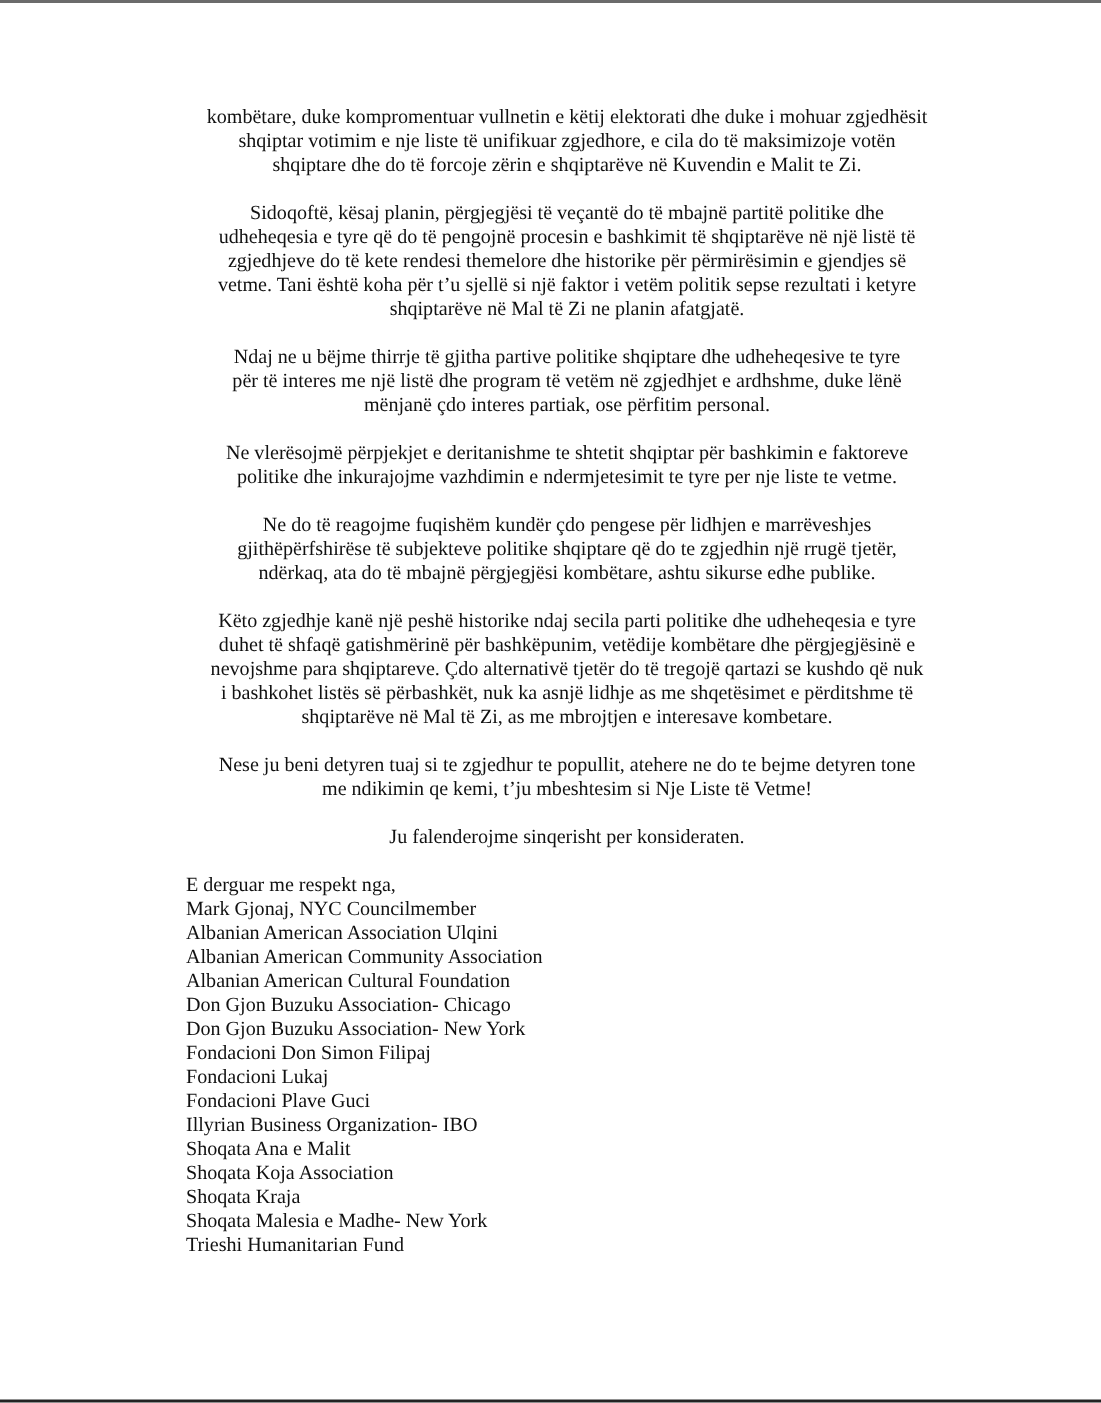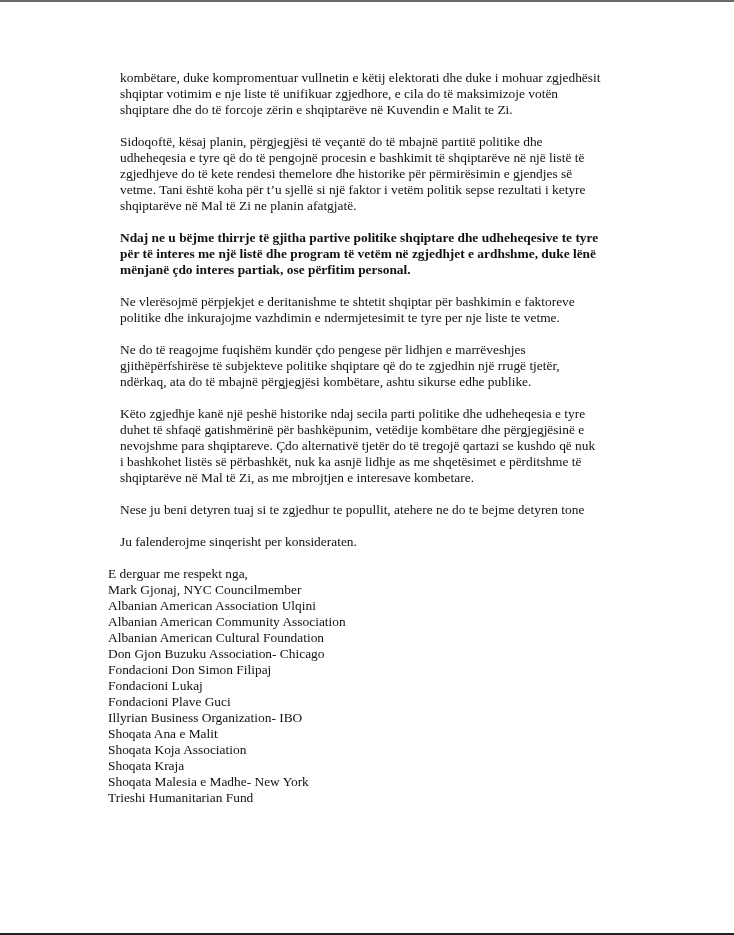--- a/index.html
+++ b/index.html
@@ -29,31 +29,32 @@
     }
     .page {
       position: absolute;
       left: 108px;
       top: 70px;
       width: 540px;
       font-size: 13.4px;
       line-height: 16px;
     }
     .para {
-      margin: 0 0 16px 12px;
+      margin: 0 0 16px 0;
+      text-align: center;
     }
     .para .line {
       display: block;
       white-space: nowrap;
     }
     .bold .line {
-      font-weight: bold;
+      font-weight: normal;
     }
     .signoff {
-      margin: 0;
+      margin: 16px;
     }
     .signoff .line {
       display: block;
       white-space: nowrap;
     }
   </style>
 </head>
 <body>
 
 <div class="top-border"></div>
@@ -88,33 +89,35 @@
       </p>
       <p class="para">
         <span class="line">Këto zgjedhje kanë një peshë historike ndaj secila parti politike dhe udheheqesia e tyre</span>
         <span class="line">duhet të shfaqë gatishmërinë për bashkëpunim, vetëdije kombëtare dhe përgjegjësinë e</span>
         <span class="line">nevojshme para shqiptareve. Çdo alternativë tjetër do të tregojë qartazi se kushdo që nuk</span>
         <span class="line">i bashkohet listës së përbashkët, nuk ka asnjë lidhje as me shqetësimet e përditshme të</span>
         <span class="line">shqiptarëve në Mal të Zi, as me mbrojtjen e interesave kombetare.</span>
       </p>
       <p class="para">
         <span class="line">Nese ju beni detyren tuaj si te zgjedhur te popullit, atehere ne do te bejme detyren tone</span>
+        <span class="line">me ndikimin qe kemi, t’ju mbeshtesim si Nje Liste të Vetme!</span>
       </p>
       <p class="para">
         <span class="line">Ju falenderojme sinqerisht per konsideraten.</span>
       </p>
     </div>
   <div class="signoff">
     <span class="line">E derguar me respekt nga,</span>
     <div id="signatories">
         <span class="line">Mark Gjonaj, NYC Councilmember</span>
         <span class="line">Albanian American Association Ulqini</span>
         <span class="line">Albanian American Community Association</span>
         <span class="line">Albanian American Cultural Foundation</span>
         <span class="line">Don Gjon Buzuku Association- Chicago</span>
+        <span class="line">Don Gjon Buzuku Association- New York</span>
         <span class="line">Fondacioni Don Simon Filipaj</span>
         <span class="line">Fondacioni Lukaj</span>
         <span class="line">Fondacioni Plave Guci</span>
         <span class="line">Illyrian Business Organization- IBO</span>
         <span class="line">Shoqata Ana e Malit</span>
         <span class="line">Shoqata Koja Association</span>
         <span class="line">Shoqata Kraja</span>
         <span class="line">Shoqata Malesia e Madhe- New York</span>
         <span class="line">Trieshi Humanitarian Fund</span>
       </div>

